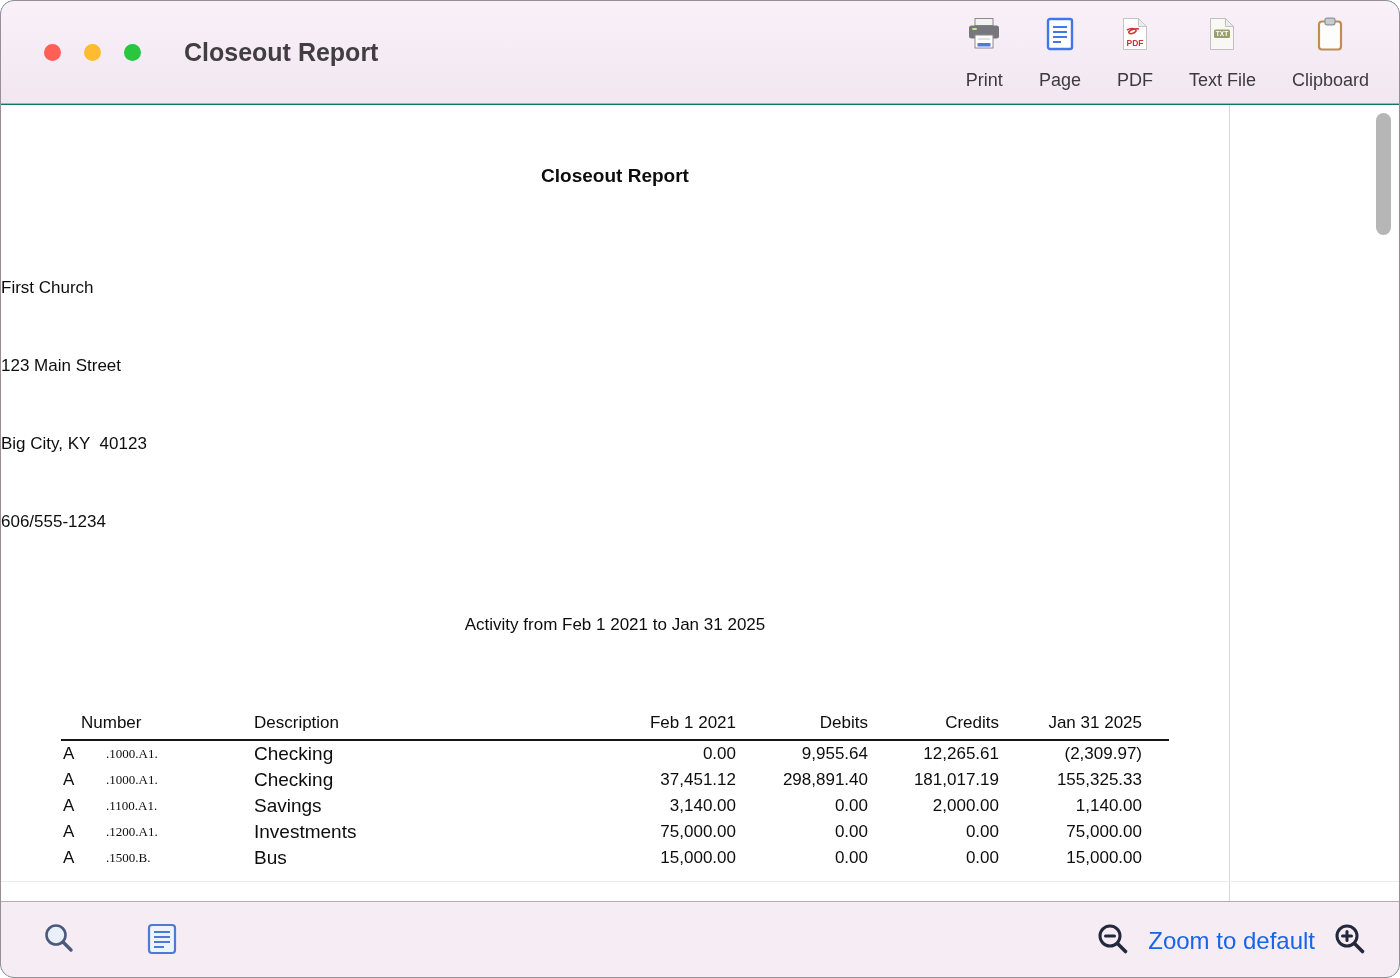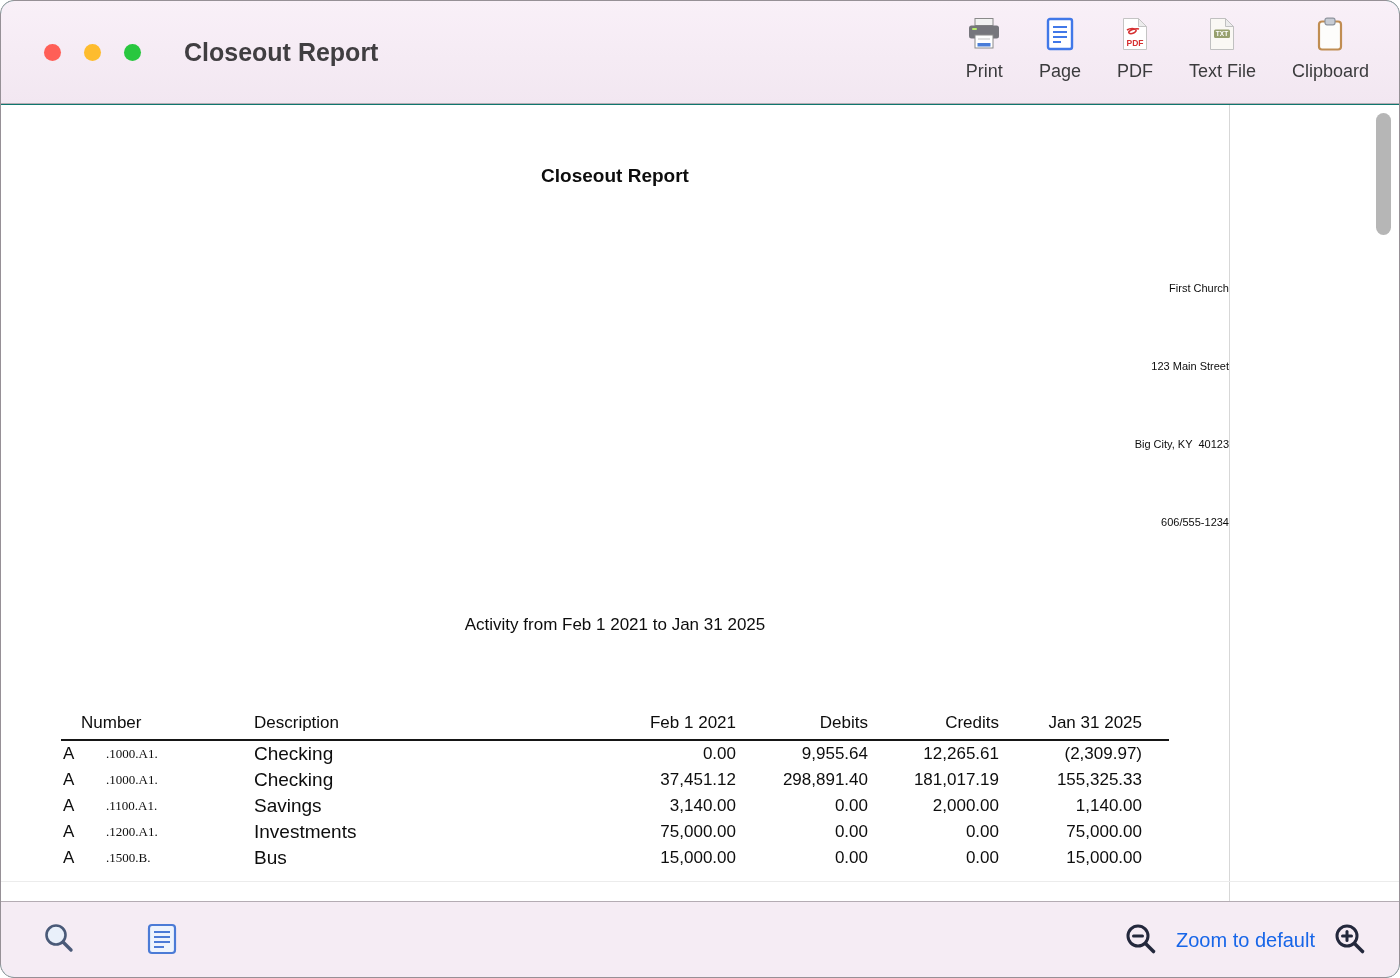--- a/index.html
+++ b/index.html
@@ -9,32 +9,32 @@
   
   .titlebar { position:absolute; top:0; left:0; width:100%; height:103px;
               background:linear-gradient(#f9f0f8,#f2e7f1); border-bottom:1px solid #b4acb3; }
   .traffic { position:absolute; left:43px; top:43px; display:flex; gap:23px; }
   .light { width:17px; height:17px; border-radius:50%; }
   .light.red { background:#ff5f57; }
   .light.yellow { background:#febc2e; }
   .light.green { background:#29c73f; }
   .window-title { position:absolute; left:183px; top:37px; font-size:25px; font-weight:700; color:#403e41; }
   .toolbar { position:absolute; right:30px; top:16px; display:flex; align-items:flex-end; gap:36px; }
-  .tool { display:flex; flex-direction:column; align-items:center; gap:7px; cursor:default; background:none; border:none; }
+  .tool { display:flex; flex-direction:column; align-items:center; gap:16px; cursor:default; background:none; border:none; }
   .tool-label { font-size:18px; color:#3b3b3d; }
 
   
   .content { position:absolute; top:104px; left:0; width:1400px; height:796px; background:#fff; }
   .page-edge { position:absolute; left:1228px; top:0; height:100%; width:1px; background:#d7d7d7; }
   .hscroll-edge { position:absolute; left:0; top:776px; width:100%; height:1px; background:#ececec; }
   .scroll-thumb { position:absolute; left:1375px; top:8px; width:15px; height:122px; background:#b6b6b6; border-radius:8px; }
 
   .doc { position:absolute; left:0; top:0; width:1228px; height:764px; overflow:hidden; color:#0d0d0d; }
   .doc-title { margin-top:60px; text-align:center; font-size:19px; font-weight:700; }
-  .addr { margin-top:36px; text-align:right; font-size:11px; line-height:26px; white-space:pre-wrap; }
+  .addr { margin-top:36px; text-align:left; font-size:17px; line-height:26px; white-space:pre-wrap; }
   .activity { margin-top:28px; text-align:center; font-size:17px; }
 
   .rtable { margin:74px 0 0 60px; width:1108px; font-size:17px; }
   .thead { display:grid; grid-template-columns:193px 230px 252px 132px 131px 170px; align-items:end; height:24px; }
   .h-number { padding-left:20px; }
   .h-num { text-align:right; }
   .h-end { padding-right:27px; }
   .h-bold { font-weight:400; }
   .rule { height:2px; background:#161616; margin-top:6px; }
   .trow { display:grid; grid-template-columns:45px 148px 230px 252px 132px 131px 170px; height:26px; align-items:center; }
@@ -42,21 +42,21 @@
   .c-code { font-size:13px;font-family:Liberation Serif, serif; }
   .c-desc { font-size:19px; }
   .c-num { text-align:right; font-variant-numeric:tabular-nums; }
   .c-end { padding-right:27px; }
 
   
   .statusbar { position:absolute; top:900px; left:0; width:1400px; height:78px;
                background:#f5ecf4; border-top:1px solid #b4acb3; }
   .status-left { position:absolute; left:40px; top:0; height:100%; display:flex; align-items:center; gap:70px; }
   .status-right { position:absolute; right:34px; top:0; height:100%; display:flex; align-items:center; gap:18px; }
-  .zoom-link { font-size:20px; color:#1766e8; font-weight:500; cursor:default; background:none; border:none; }
+  .zoom-link { font-size:24px; color:#1766e8; font-weight:500; cursor:default; background:none; border:none; }
   .icon-btn { background:none; border:none; display:flex; align-items:center; justify-content:center; cursor:default; }
 </style>
 </head>
 <body>
 
 <div class="window">
 
   <div class="titlebar">
     <div class="traffic">
       <span class="light red"></span>

